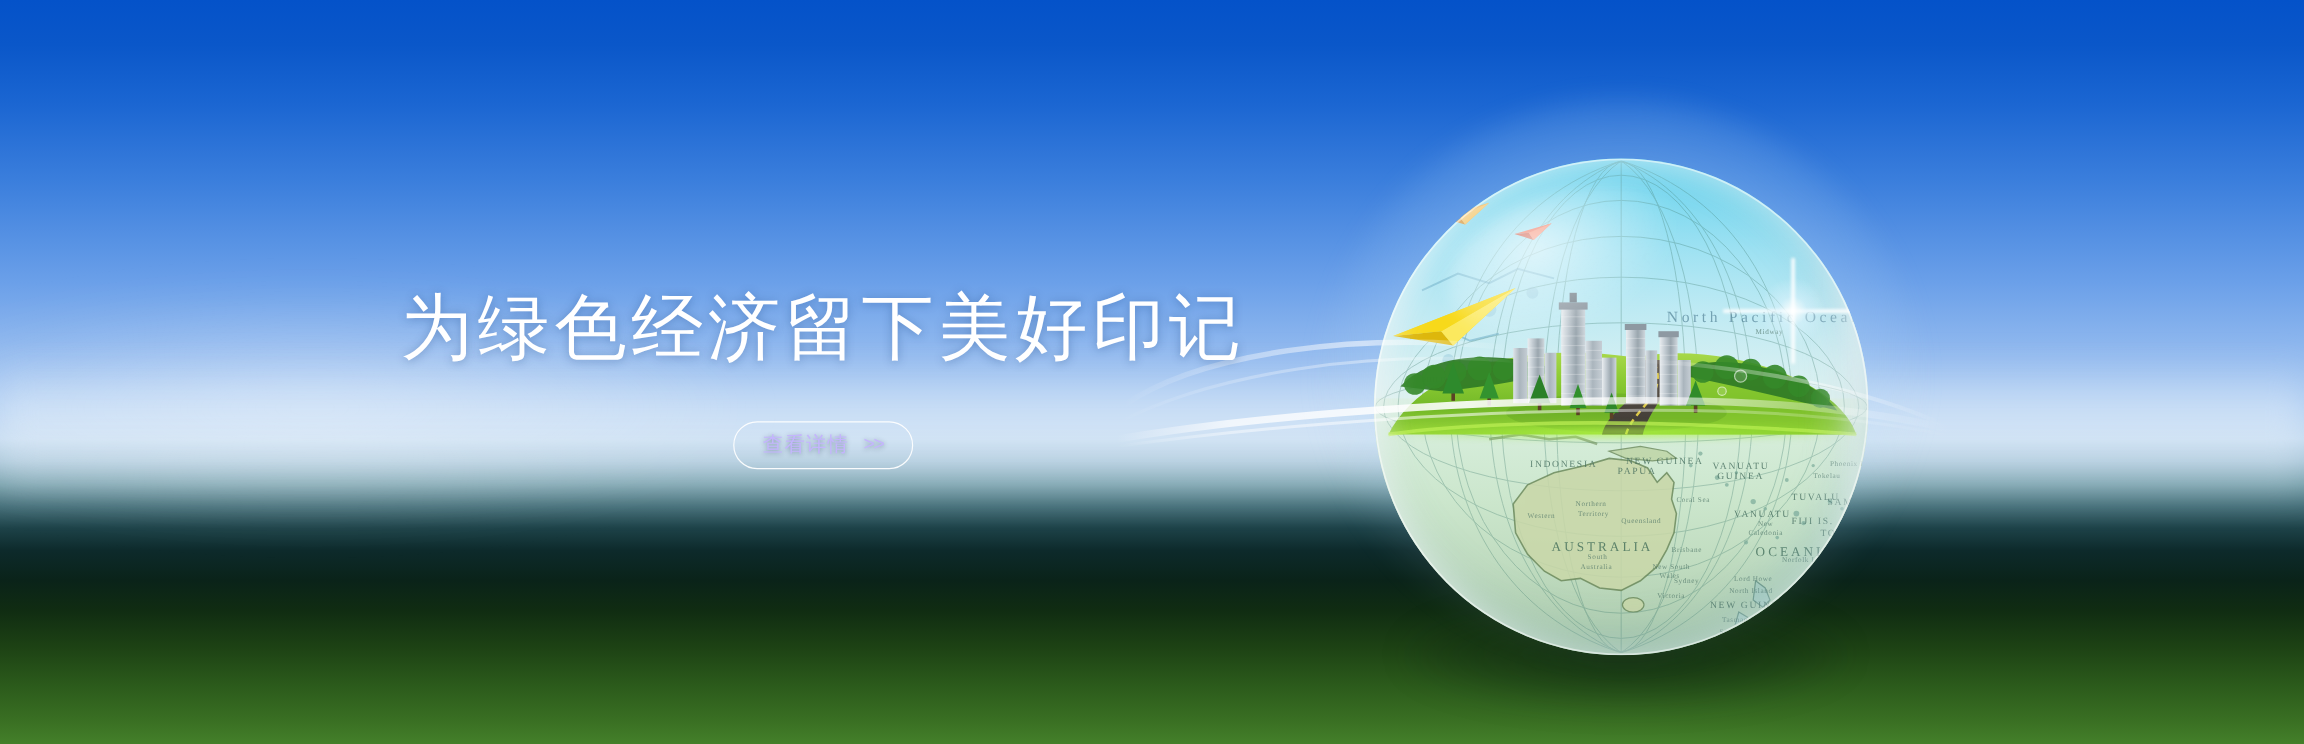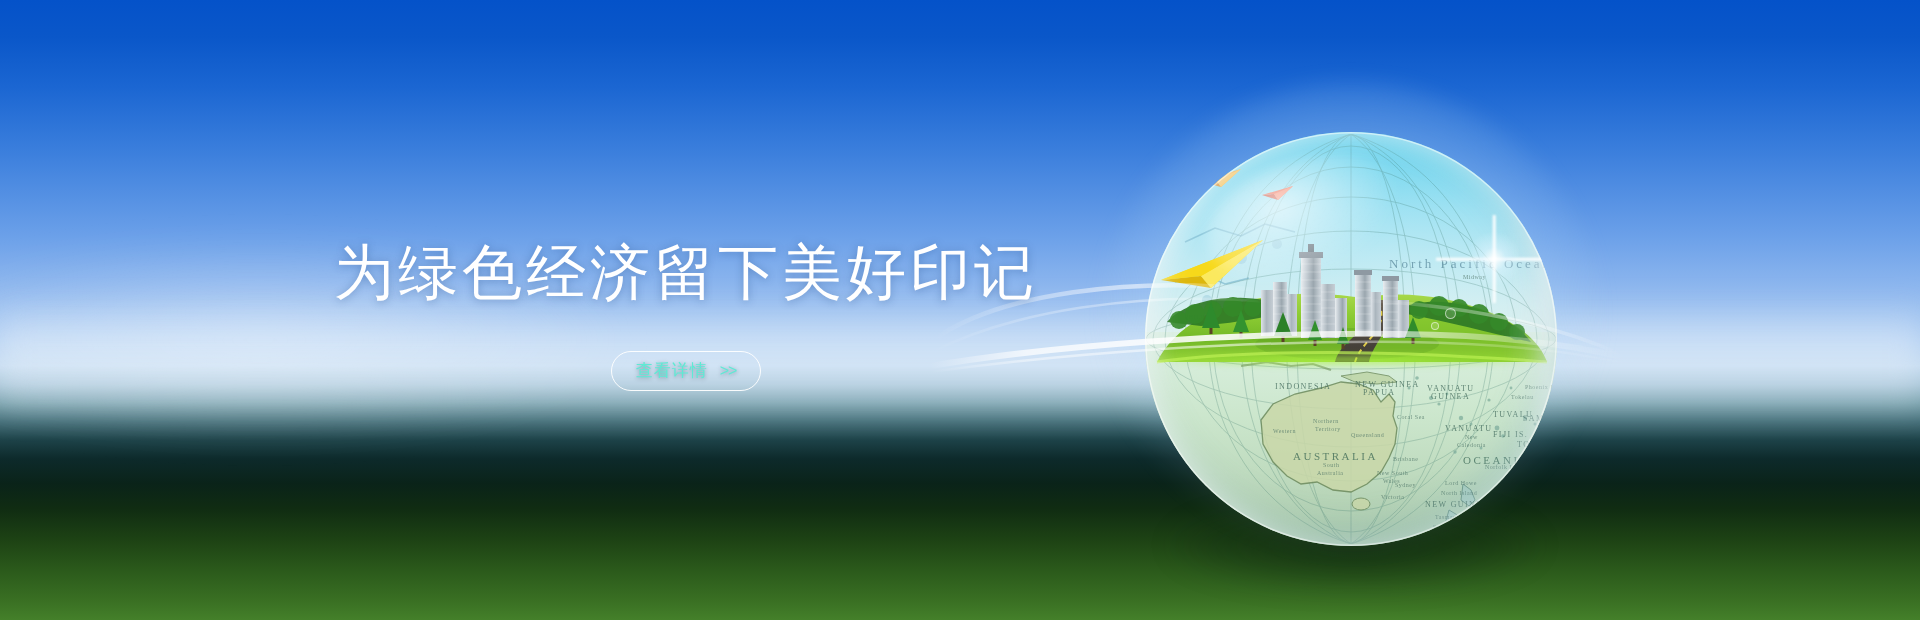--- a/index.html
+++ b/index.html
@@ -104,21 +104,21 @@
     display: inline-flex;
     align-items: center;
     justify-content: center;
     gap: 12px;
     min-width: 118px;
     height: 40px;
     padding: 0 24px;
     border: 1px solid rgba(255,255,255,0.92);
     border-radius: 22px;
     background: transparent;
-    color: #5eead4;
+    color: #c4b5fd;
     font-size: 17px;
     font-family: inherit;
     letter-spacing: 1px;
     cursor: pointer;
     text-shadow: 0 1px 4px rgba(0,30,50,0.40);
   }
   .cta-arrow {
     font-size: 16px;
     letter-spacing: -1px;
   }
@@ -469,21 +469,21 @@
         </svg>
       </div>
 
       <div class="map-layer">
         <div class="map-label lbl-ocean" style="left:244px; top:124px;">North Pacific Ocean</div>
         <div id="region-labels">
             <div class="map-label lbl-region" style="left: 318px; top: 322px;">OCEANIA</div>
             <div class="map-label lbl-region" style="left: 148px; top: 318px;">AUSTRALIA</div>
           </div>
         <div id="country-labels">
-            <div class="map-label lbl-country" style="left: 218px; top: 256px;">PAPUA</div>
+            <div class="map-label lbl-country" style="left: 203px; top: 256px;">PAPUA</div>
             <div class="map-label lbl-country" style="left: 210px; top: 248px;">NEW GUINEA</div>
             <div class="map-label lbl-country" style="left: 282px; top: 252px;">VANUATU</div>
             <div class="map-label lbl-country" style="left: 286px; top: 260px;">GUINEA</div>
             <div class="map-label lbl-country" style="left: 348px; top: 278px;">TUVALU</div>
             <div class="map-label lbl-country" style="left: 300px; top: 292px;">VANUATU</div>
             <div class="map-label lbl-country" style="left: 348px; top: 298px;">FIJI IS.</div>
             <div class="map-label lbl-country" style="left: 372px; top: 308px;">TONGA</div>
             <div class="map-label lbl-country" style="left: 378px; top: 282px;">SAMOA</div>
             <div class="map-label lbl-country" style="left: 280px; top: 368px;">NEW GUINEA</div>
             <div class="map-label lbl-country" style="left: 118px; top: 250px; margin-left: 12px;">INDONESIA</div>

